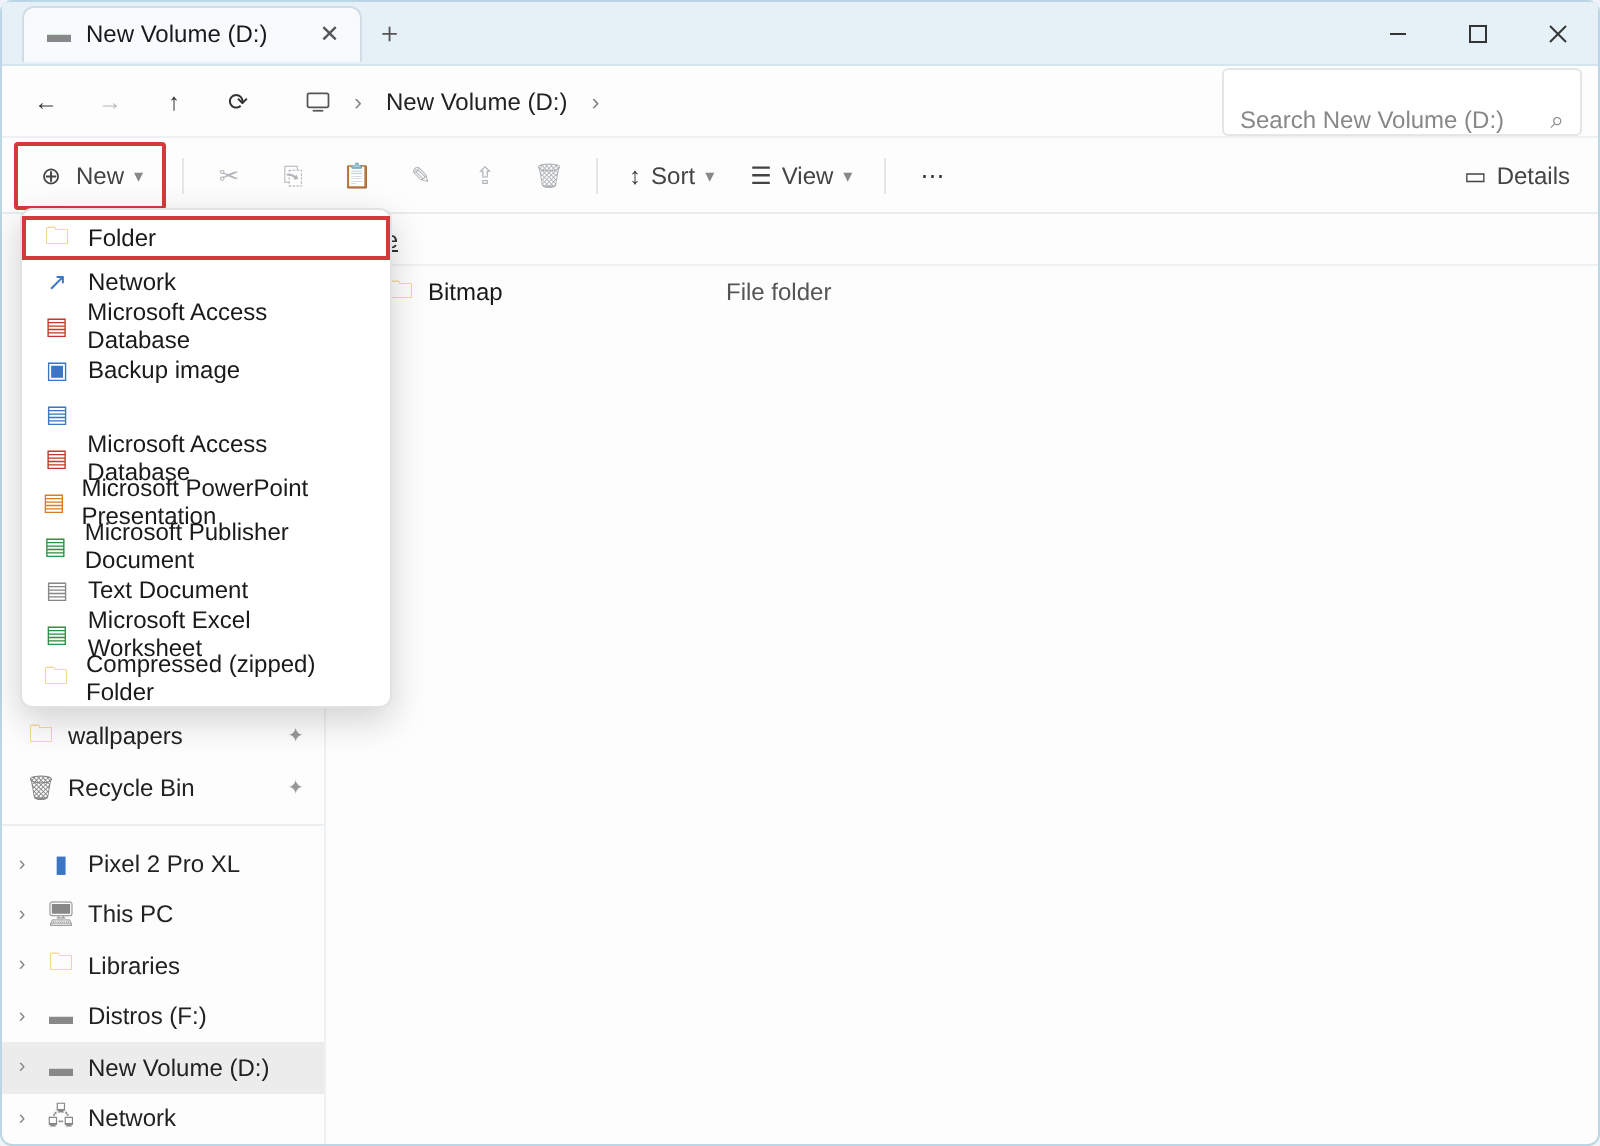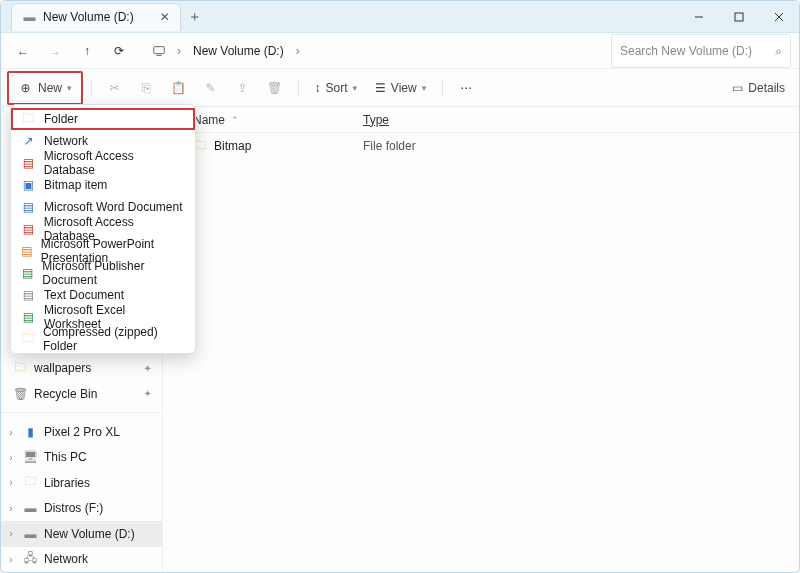--- a/index.html
+++ b/index.html
@@ -65,21 +65,21 @@
     display: flex; align-items: center; gap: 6px;
     padding: 0 8px; height: 28px;
     color: #222;
   }
   .crumb-sep { color: #888; }
   .searchbox {
     margin-left: auto;
     width: 180px; height: 34px;
     border: 1px solid #e2e6e9;
     border-radius: 3px;
-    display: flex; align-items: center;
+    display: flex; align-items: flex-end;
     padding: 0 8px;
     color: #888;
     background: #fff;
     font-size: 12px;
   }
   .search-icon { margin-left: auto; color: #888; }
   .toolbar {
     height: 38px;
     display: flex; align-items: center;
     gap: 2px; padding: 0 6px;
@@ -336,24 +336,20 @@
       </div>
       <div class="sidebar-item expandable">
         <span class="caret">›</span>
         <span class="icon gray">🖧</span>
         <span>Network</span>
       </div>
     </div>
 
     <div class="filepane">
       <div class="columns">
-        <div class="col-name">
-          <span>Name</span>
-          <span style="font-size:9px;color:#888">⌃</span>
-        </div>
         <div class="col-type">
           <span>Type</span>
         </div>
       </div>
       <div class="row">
         <div class="cell-name">
           <span class="icon folder">🗀</span>
           <span>Bitmap</span>
         </div>
         <div class="cell-type">File folder</div>
@@ -373,25 +369,24 @@
   <div class="menu-item">
     <span class="icon blue">↗</span>
     <span>Network</span>
   </div>
   <div class="menu-item">
     <span class="icon red">▤</span>
     <span>Microsoft Access Database</span>
   </div>
   <div class="menu-item">
     <span class="icon blue">▣</span>
-    <span>Bitmap item</span>
+    <span>Backup image</span>
   </div>
   <div class="menu-item">
     <span class="icon blue">▤</span>
-    <span>Microsoft Word Document</span>
   </div>
   <div class="menu-item">
     <span class="icon red">▤</span>
     <span>Microsoft Access Database</span>
   </div>
   <div class="menu-item">
     <span class="icon orange">▤</span>
     <span>Microsoft PowerPoint Presentation</span>
   </div>
   <div class="menu-item">

